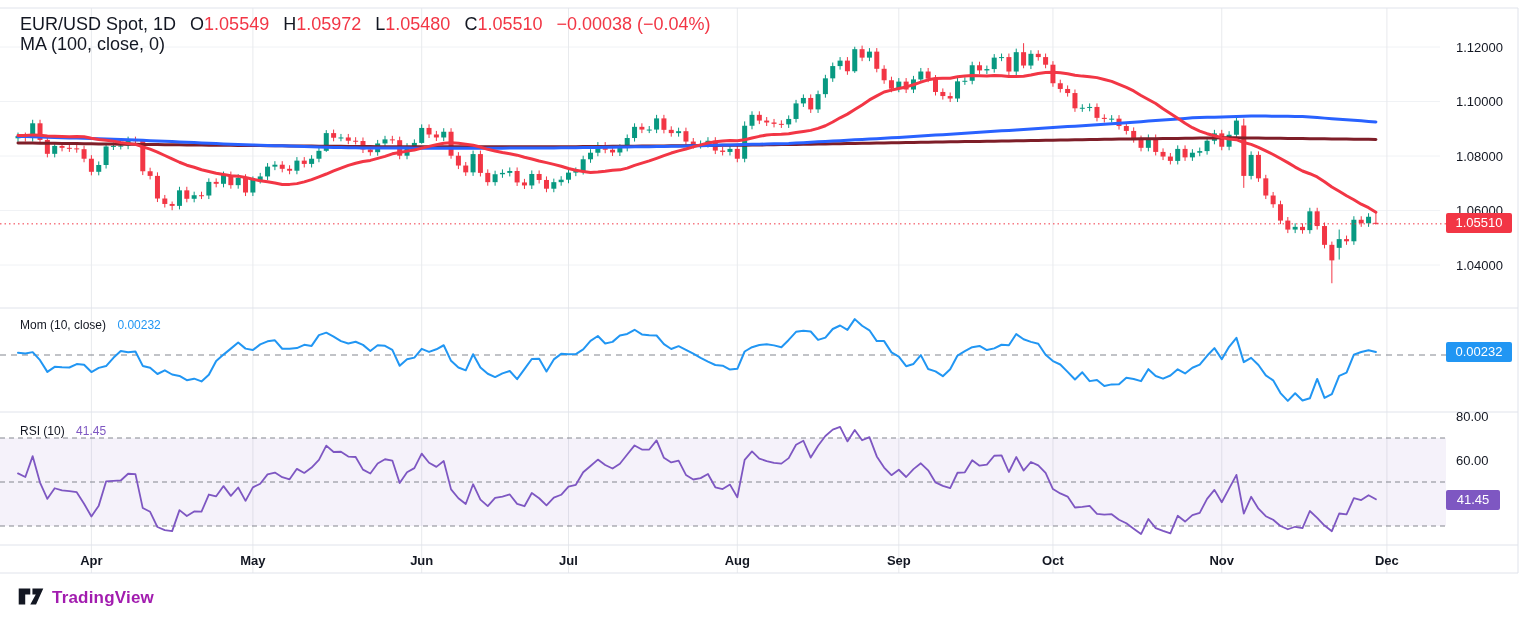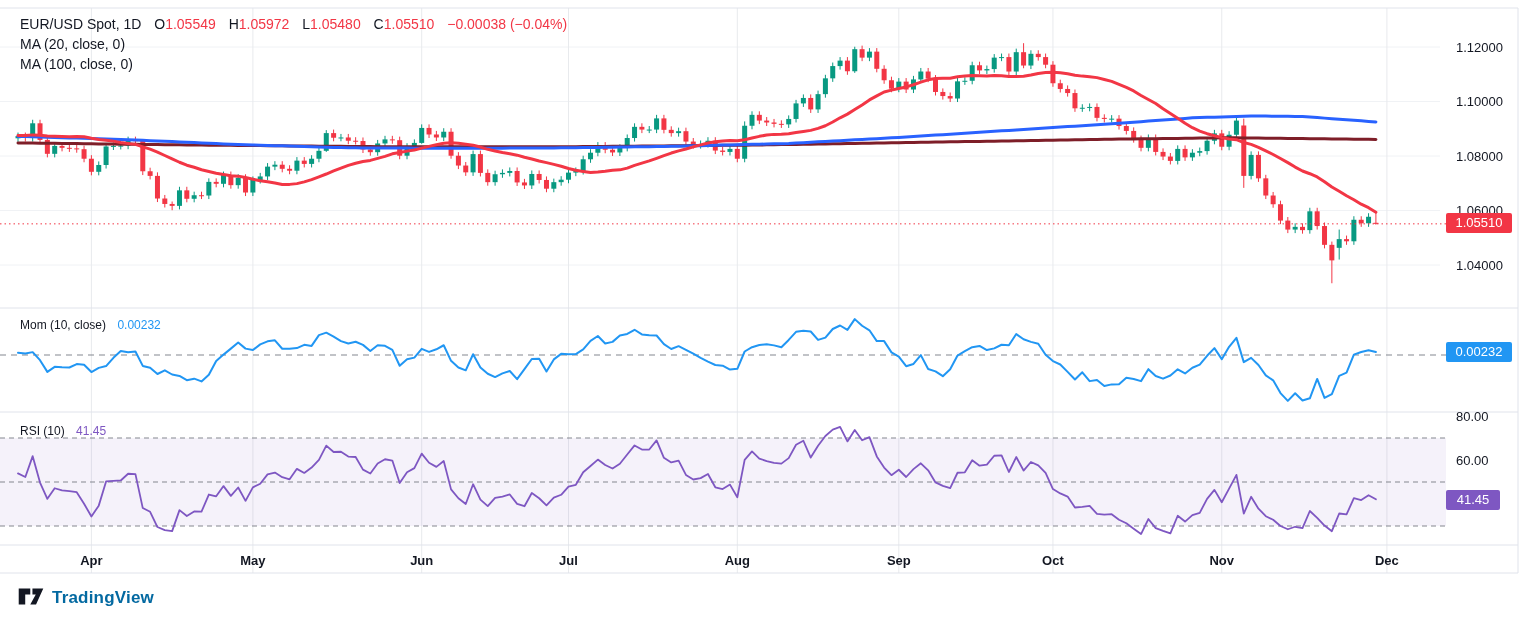--- a/index.html
+++ b/index.html
@@ -1,50 +1,49 @@
 <!DOCTYPE html>
 <html><head>
 <meta charset="utf-8">
 <style>
   html,body{margin:0;padding:0;background:#ffffff;}
   #chart-root{
     position:relative;width:1536px;height:618px;background:#ffffff;overflow:hidden;
     font-family:"Liberation Sans","DejaVu Sans",sans-serif;color:#131722;
   }
   #chart-svg{position:absolute;left:0;top:0;}
-  .legend{position:absolute;left:20px;top:14px;font-size:14px;line-height:20px;z-index:5;}
+  .legend{position:absolute;left:20px;top:14px;font-size:18px;line-height:20px;z-index:5;}
   .legend-row{white-space:nowrap;}
   .sym{color:#131722;}
   .ohlc-k{color:#131722;margin-left:9px;}
   .ohlc-v{color:#f23645;}
   .chg{color:#f23645;margin-left:9px;}
   .pane-legend{position:absolute;left:20px;font-size:12px;z-index:5;white-space:nowrap;}
   .pane-val{margin-left:8px;}
   .badge{
     position:absolute;left:1446px;height:20px;line-height:20px;border-radius:2px;
     color:#ffffff;font-size:13px;text-align:center;z-index:6;
   }
   #footer{position:absolute;left:18px;top:586px;display:flex;align-items:center;z-index:5;}
-  #footer .brand-text{font-size:17px;font-weight:600;color:#0369a1;margin-left:8px;letter-spacing:.2px;}
+  #footer .brand-text{font-size:17px;font-weight:600;color:#a21caf;margin-left:8px;letter-spacing:.2px;}
 </style>
 </head>
 <body>
 
 <div id="chart-root">
 
   <div class="legend">
     <div class="legend-row">
       <span class="sym">EUR/USD Spot, 1D</span>
       <span class="ohlc-k">O</span><span class="ohlc-v">1.05549</span>
       <span class="ohlc-k">H</span><span class="ohlc-v">1.05972</span>
       <span class="ohlc-k">L</span><span class="ohlc-v">1.05480</span>
       <span class="ohlc-k">C</span><span class="ohlc-v">1.05510</span>
       <span class="chg">−0.00038 (−0.04%)</span>
     </div>
-    <div class="legend-row"><span>MA (20, close, 0)</span></div>
     <div class="legend-row"><span>MA (100, close, 0)</span></div>
   </div>
 
   <div class="pane-legend" style="top:318px;">
     <span>Mom (10, close)</span>
     <span class="pane-val" style="color:#2196f3;">0.00232</span>
   </div>
 
   <div class="pane-legend" style="top:424px;">
     <span>RSI (10)</span>

